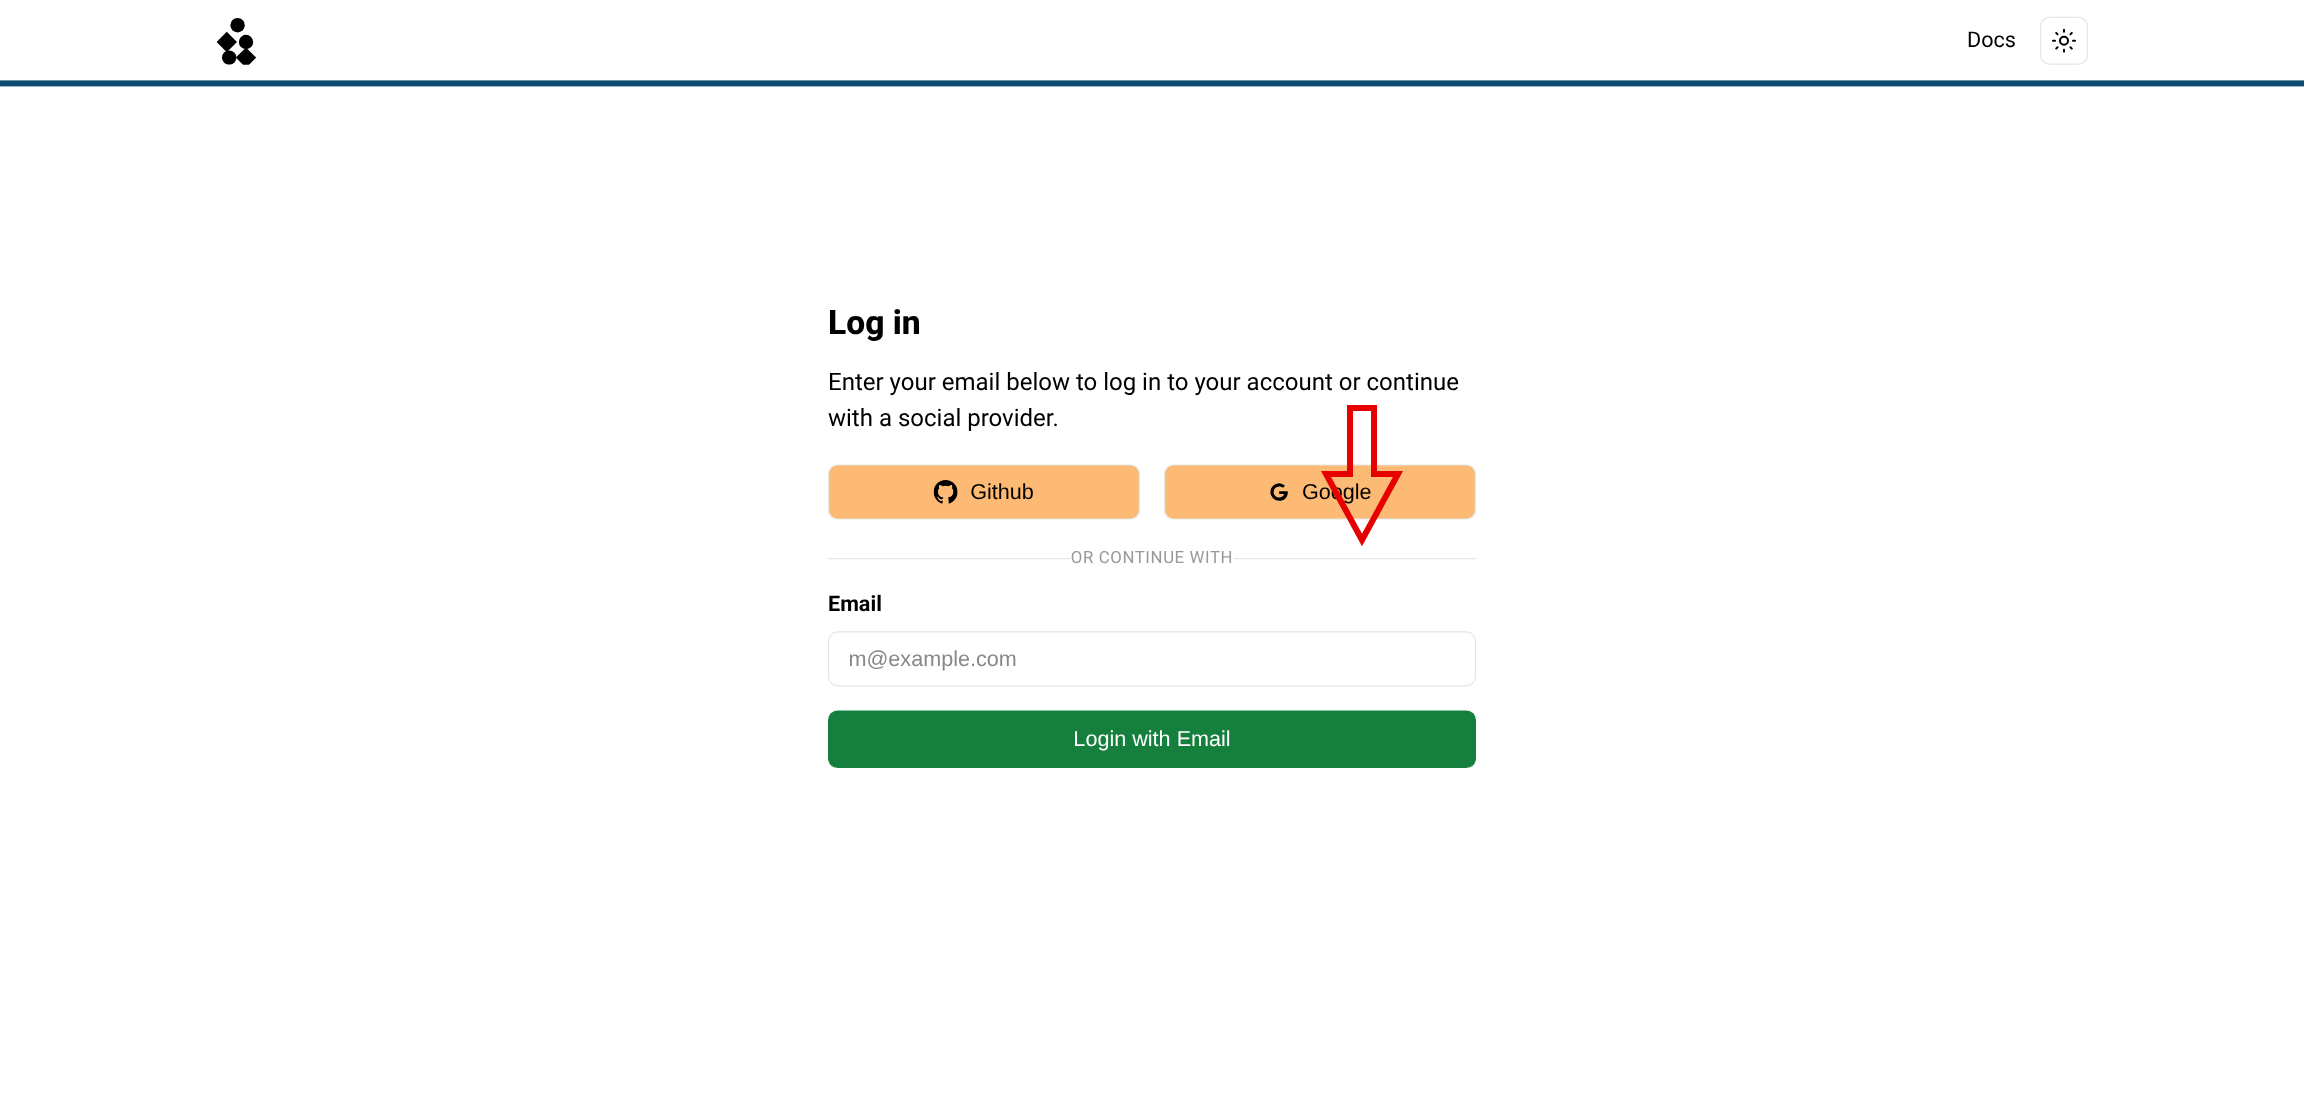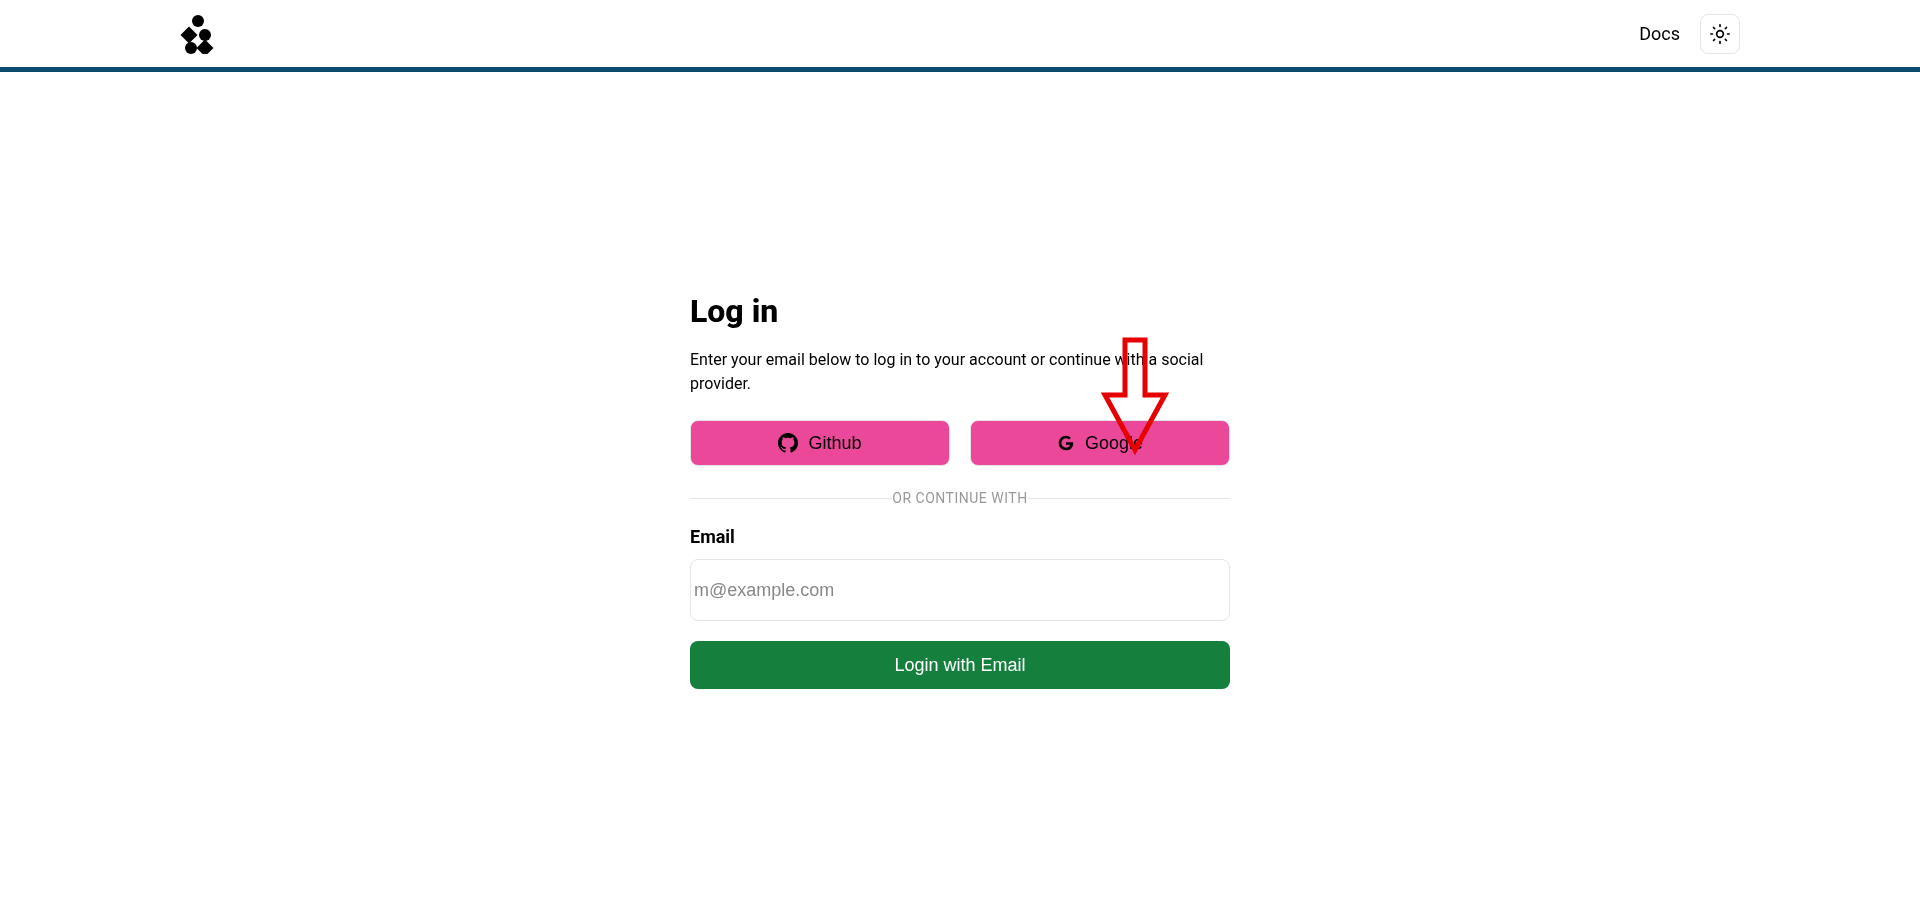--- a/index.html
+++ b/index.html
@@ -51,41 +51,40 @@
     }
     .main {
       display: flex;
       justify-content: center;
       padding-top: 180px;
     }
     .login-card {
       width: 540px;
     }
     .login-title {
-      font-size: 32px;
+      font-size: 28px;
       font-weight: 800;
       margin-bottom: 18px;
-      margin-top: 40px;
     }
     .login-subtitle {
-      font-size: 16px;
+      font-size: 20px;
       line-height: 1.5;
       margin-bottom: 24px;
     }
     .social-buttons {
       display: flex;
       gap: 20px;
       margin-bottom: 24px;
     }
     .social-btn {
       flex: 1;
       height: 46px;
       border: 1px solid #e5e5e5;
       border-radius: 8px;
-      background: #ec4899;
+      background: #fdba74;
       display: flex;
       align-items: center;
       justify-content: center;
       gap: 10px;
       font-size: 18px;
       cursor: pointer;
     }
     .divider {
       display: flex;
       align-items: center;
@@ -103,24 +102,24 @@
       letter-spacing: 0.5px;
     }
     .field-label {
       font-size: 18px;
       margin-bottom: 12px;
       display: block;
       font-weight: bold;
     }
     .email-input {
       width: 100%;
-      height: 62px;
+      height: 46px;
       border: 1px solid #e5e5e5;
       border-radius: 8px;
-      padding: 0 3px;
+      padding: 0 16px;
       font-size: 18px;
       margin-bottom: 20px;
     }
     .email-input::placeholder {
       color: #888888;
     }
     .login-btn {
       width: 100%;
       height: 48px;
       border: none;

